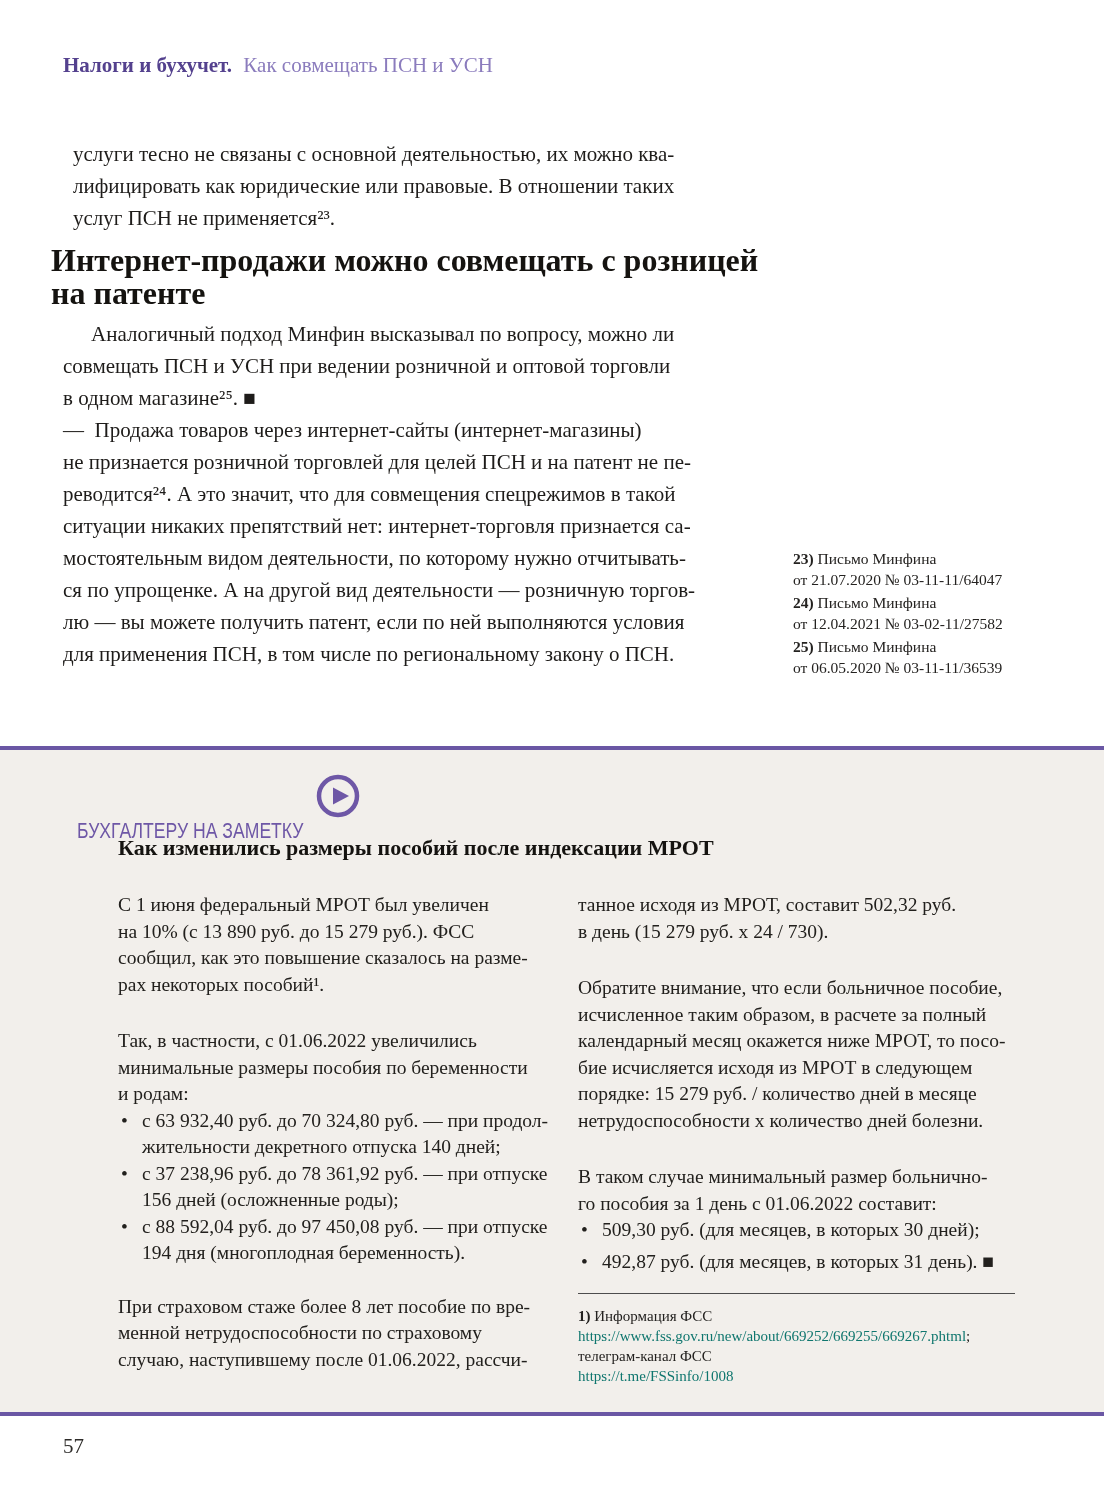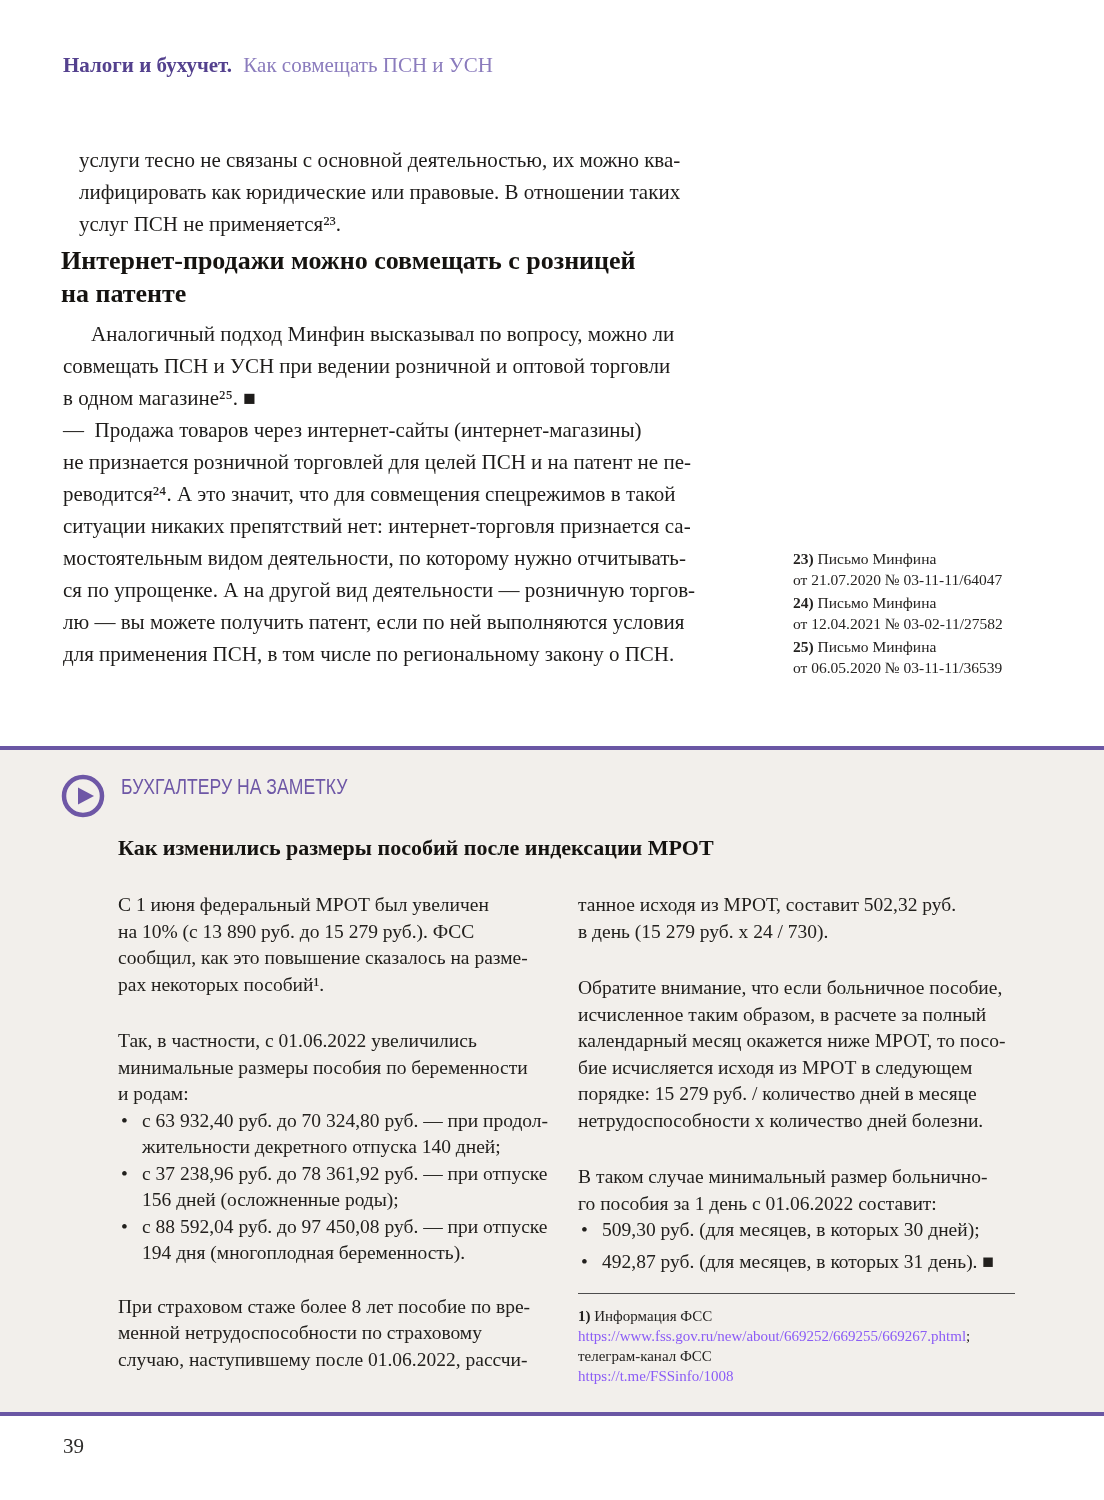--- a/index.html
+++ b/index.html
@@ -8,23 +8,23 @@
     font-family:"Liberation Serif","DejaVu Serif",serif;color:#1e1c1a;overflow:hidden;
   }
   .pre{white-space:pre-line;}
 
   
   .mag-header{position:absolute;left:63px;top:52px;font-size:21px;line-height:26px;}
   .brand{font-weight:bold;color:#54418e;}
   .topic{color:#8b7cbd;margin-left:6px;}
 
   
-  .lead{position:absolute;left:63px;top:128px;width:700px;font-size:21px;line-height:32px;margin:16px;}
-  .section-heading{position:absolute;left:61px;top:244px;width:720px;margin:0;
-    font-size:26px;line-height:33px;font-weight:bold;color:#151310;}
+  .lead{position:absolute;left:63px;top:128px;width:700px;font-size:21px;line-height:32px;margin:10px;}
+  .section-heading{position:absolute;left:51px;top:244px;width:720px;margin:0;
+    font-size:32px;line-height:33px;font-weight:bold;color:#151310;}
   .qa{position:absolute;left:63px;top:318px;width:700px;}
   .question{margin:0;font-size:21px;line-height:33px;font-weight:bold;color:#151310;}
   .at-icon{display:inline-flex;width:30px;height:30px;background:#6b4fa0;color:#ffffff;
     border-radius:2px;align-items:center;justify-content:center;
     font-family:"Liberation Sans","DejaVu Sans",sans-serif;font-size:19px;font-weight:bold;
     vertical-align:-7px;margin-right:12px;}
   .answer{margin:0;font-size:21px;line-height:32px;}
   .answer.indent{text-indent:28px;}
 
   
@@ -32,38 +32,38 @@
   .side-notes p{margin:0 0 2px 0;}
   .fn-num{font-weight:bold;}
 
   
   .rule{position:absolute;left:0;width:1104px;height:4px;background:#6a57a4;}
   .rule-top{top:746px;}
   .rule-bottom{top:1412px;}
 
   
   .note{position:absolute;left:0;top:750px;width:1104px;height:662px;background:#f2efeb;}
-  .note-head{position:absolute;left:61px;top:24px;display:flex;align-items:flex-start;}
+  .note-head{position:absolute;left:61px;top:24px;display:flex;align-items:flex-end;flex-direction:column;}
   .note-label{margin-left:16px;font-family:"Liberation Sans","DejaVu Sans",sans-serif;
     font-size:22px;color:#6e57a6;transform:scaleX(0.8);transform-origin:left center;white-space:nowrap;}
   .note-title{position:absolute;left:118px;top:84px;margin:0;font-size:22px;line-height:28px;
     font-weight:bold;color:#151310;width:900px;}
   .col{position:absolute;top:142px;width:470px;font-size:19.5px;line-height:26.5px;color:#22201d;}
   .col-left{left:118px;}
   .col-right{left:578px;}
   .col p{margin:0 0 30px 0;}
   .col p.tight{margin-bottom:0;font-family:Liberation Serif, serif;}
   .col ul{list-style:none;margin:0;padding:0;}
   .col li{position:relative;padding-left:24px;}
   .col-right li{margin-bottom:5px;}
   .col li::before{content:"\2022";position:absolute;left:3px;}
   .col .after-list{margin-top:27px;margin-bottom:0;}
   .fn-divider{border:none;border-top:1.5px solid #4d4d4d;margin:18px 0 0 0;width:437px;}
   .note-fn{margin-top:12px;font-size:15px;line-height:20px;color:#242220;}
-  .note-fn a{color:#8b5cf6;text-decoration:none;}
+  .note-fn a{color:#0f766e;text-decoration:none;}
 
   .page-num{position:absolute;left:63px;top:1434px;font-size:21px;color:#2e2c2a;}
 </style>
 </head>
 <body>
 
 <div class="page">
 
   <div class="mag-header">
     <span class="brand">Налоги и бухучет.</span>
@@ -155,15 +155,15 @@
         <span>Информация ФСС</span><br>
         <a href="#">https://www.fss.gov.ru/new/about/669252/669255/669267.phtml</a><span>;</span><br>
         <span>телеграм-канал ФСС</span><br>
         <a href="#">https://t.me/FSSinfo/1008</a>
       </div>
     </div>
   </section>
 
   <div class="rule rule-bottom"></div>
 
-  <div class="page-num">39</div>
+  <div class="page-num">57</div>
 
 </div>
 
 </body></html>

